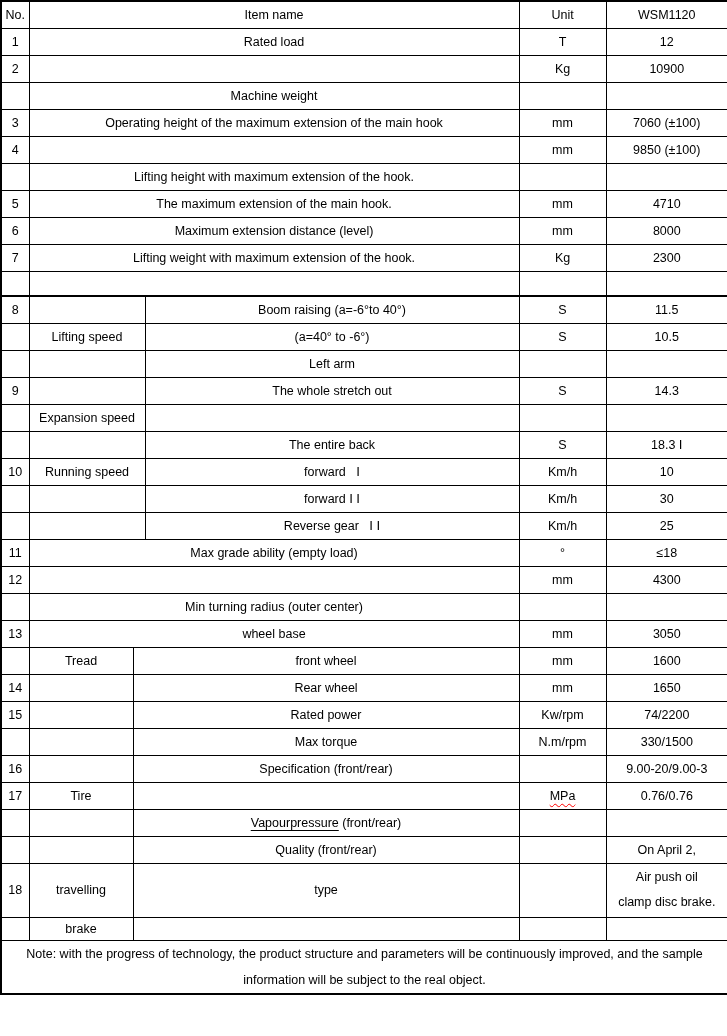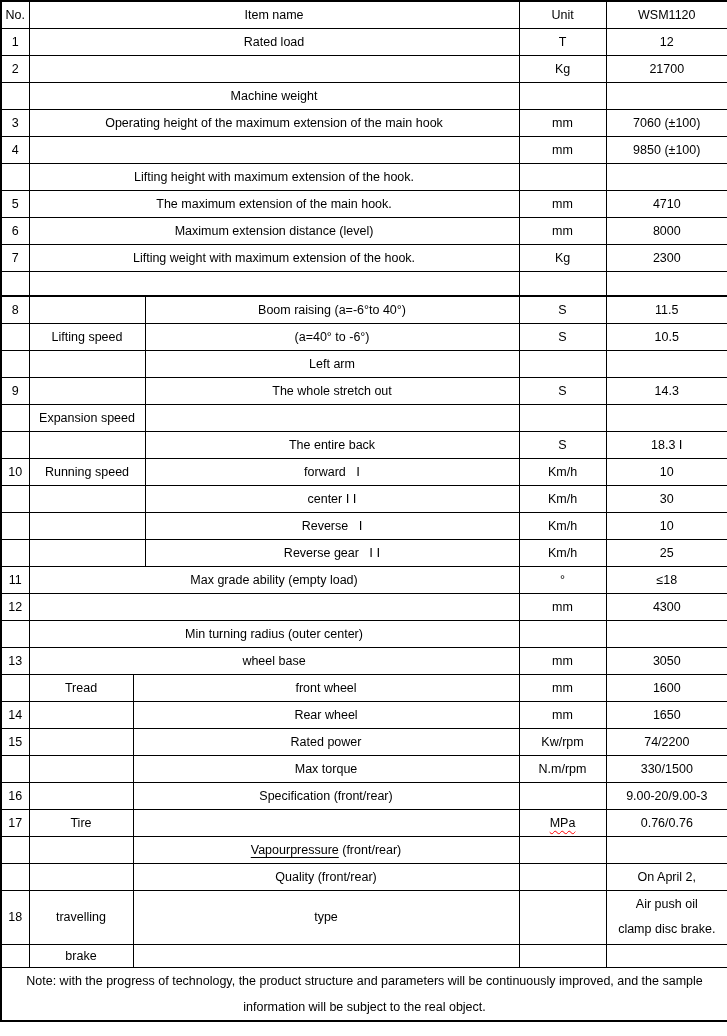--- a/index.html
+++ b/index.html
@@ -65,21 +65,21 @@
         <tr>
           <td class="no-cell">1</td>
           <td colspan="3" class="item-cell">Rated load</td>
           <td class="unit-cell">T</td>
           <td class="value-cell">12</td>
         </tr>
         <tr>
           <td class="no-cell">2</td>
           <td colspan="3" class="item-cell"></td>
           <td class="unit-cell">Kg</td>
-          <td class="value-cell">21700</td>
+          <td class="value-cell">10900</td>
         </tr>
         <tr>
           <td class="no-cell"></td>
           <td colspan="3" class="item-cell">Machine weight</td>
           <td class="unit-cell"></td>
           <td class="value-cell"></td>
         </tr>
         <tr>
           <td class="no-cell">3</td>
           <td colspan="3" class="item-cell">Operating height of the maximum extension of the main hook</td>
@@ -167,30 +167,23 @@
         <tr>
           <td class="no-cell">10</td>
           <td colspan="2" class="sub-cell">Running speed</td>
           <td class="item-cell">forward   Ⅰ</td>
           <td class="unit-cell">Km/h</td>
           <td class="value-cell">10</td>
         </tr>
         <tr>
           <td class="no-cell"></td>
           <td colspan="2" class="sub-cell"></td>
-          <td class="item-cell">center Ⅰ Ⅰ</td>
+          <td class="item-cell">forward Ⅰ Ⅰ</td>
           <td class="unit-cell">Km/h</td>
           <td class="value-cell">30</td>
-        </tr>
-        <tr>
-          <td class="no-cell"></td>
-          <td colspan="2" class="sub-cell"></td>
-          <td class="item-cell">Reverse   Ⅰ</td>
-          <td class="unit-cell">Km/h</td>
-          <td class="value-cell">10</td>
         </tr>
         <tr>
           <td class="no-cell"></td>
           <td colspan="2" class="sub-cell"></td>
           <td class="item-cell">Reverse gear   Ⅰ Ⅰ</td>
           <td class="unit-cell">Km/h</td>
           <td class="value-cell">25</td>
         </tr>
         <tr>
           <td class="no-cell">11</td>

